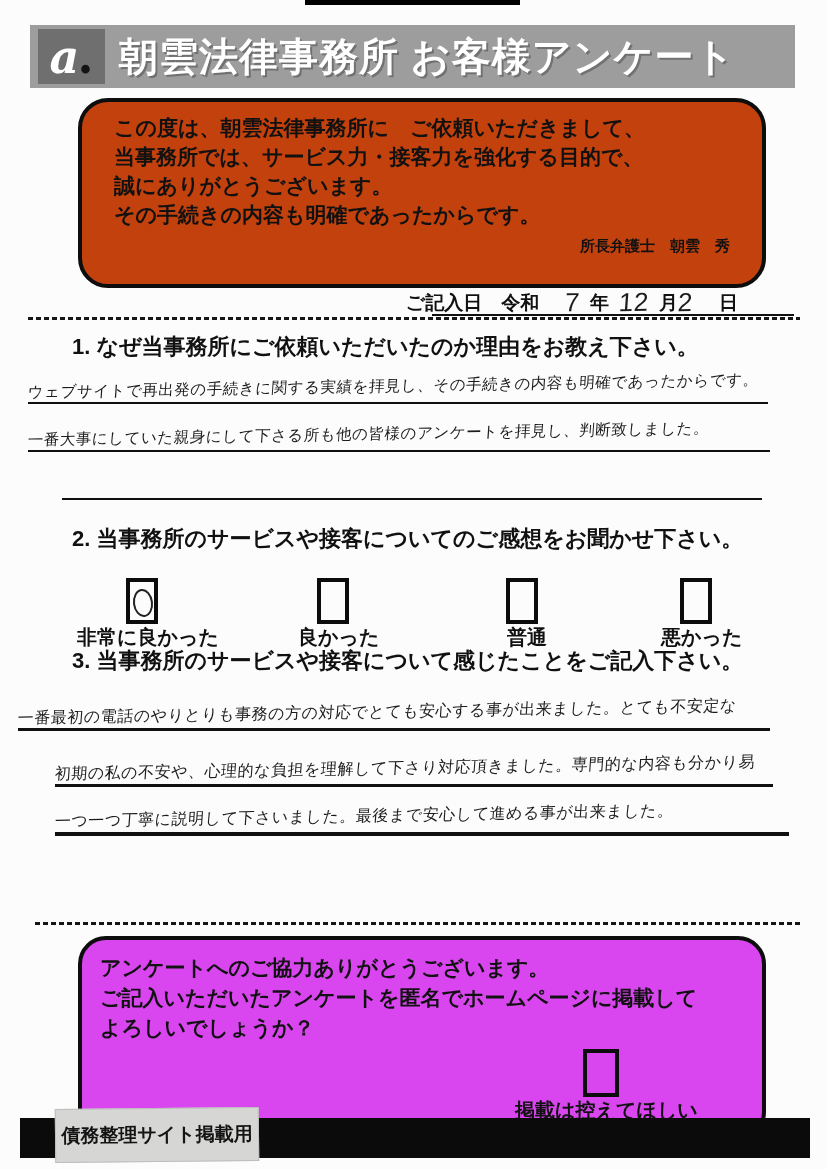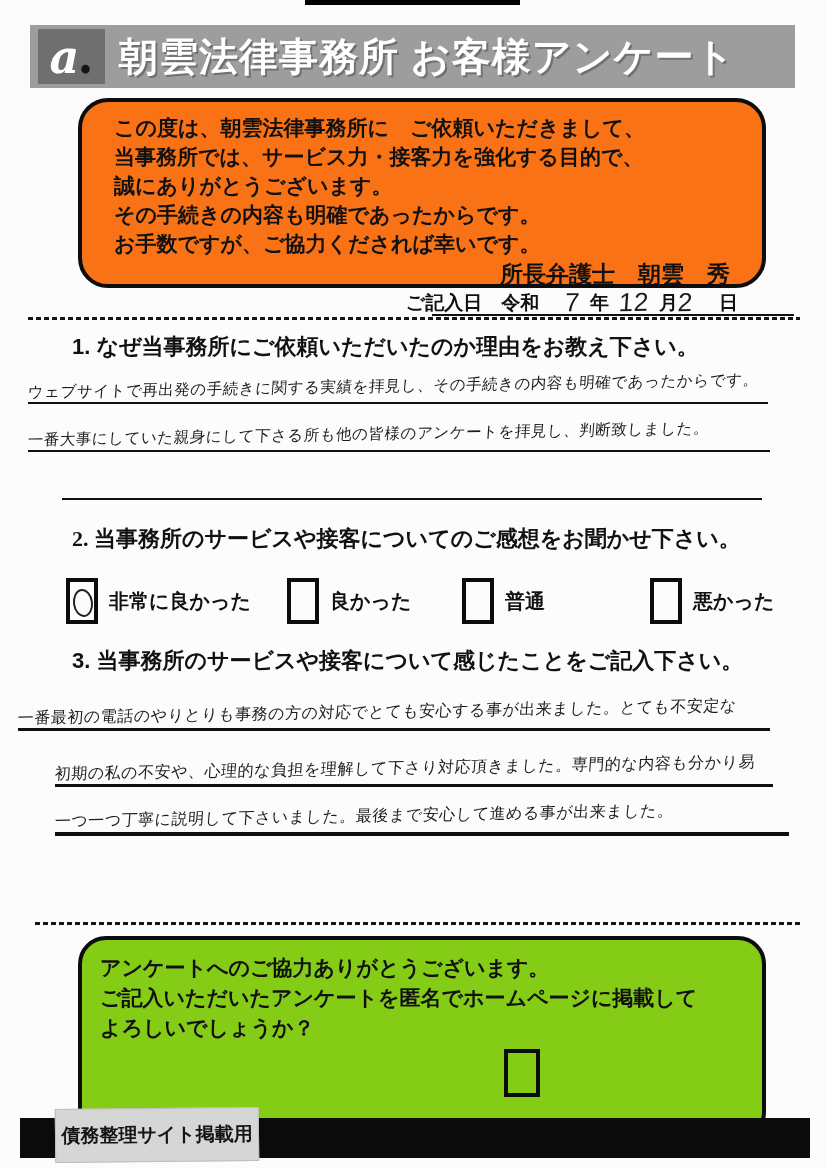--- a/index.html
+++ b/index.html
@@ -25,24 +25,24 @@
   .logo-square .dot { color:#141414; font-style:normal; margin-left:-2px; }
   .header-title {
     color:#fff; font-weight:bold; font-size:39px; margin-left:14px; letter-spacing:1px;
     white-space:nowrap; text-shadow:2px 2px 0 rgba(60,60,60,.45);
   }
 
   
   .greeting-box {
     position:absolute; top:98px; left:78px; width:688px; height:190px;
     border:4px solid #0d0d0d; border-radius:30px; box-sizing:border-box;
-    background:#f97316; padding:11px 20px 4px 32px;
+    background:#c2410c; padding:11px 20px 4px 32px;
   }
   .greeting-line { font-weight:bold; font-size:21px; line-height:29px; white-space:nowrap; }
-  .greeting-signature { font-weight:bold; font-size:23px; text-align:right; padding-right:12px; margin-top:1px; }
+  .greeting-signature { font-weight:bold; font-size:15px; text-align:right; padding-right:12px; margin-top:8px; }
 
   
   .date-row {
     position:absolute; top:289px; left:0; width:796px; text-align:right;
     font-weight:bold; font-size:19px; white-space:nowrap; padding-right:58px; box-sizing:border-box;
   }
   .date-row .gap-l { margin-left:26px; } .date-row .gap-s { margin-left:10px; }
   .hw { font-weight:400; color:#1c1c1c; letter-spacing:.5px; display:inline-block;
         transform:skewX(-5deg) rotate(-1deg); }
   .hw-num { font-size:26px; line-height:1; vertical-align:-2px; }
@@ -56,35 +56,35 @@
   .q-heading { position:absolute; left:72px; font-weight:bold; font-size:22px; white-space:nowrap;text-align:center; }
 
   
   .answer-line { position:absolute; border-bottom:3px solid #101010;
     display:flex; align-items:flex-end; }
   .answer-line .hw-text { font-size:15.5px; white-space:nowrap; padding-bottom:5px; }
   .q3 .hw-text { font-size:16px; }
 
   
   .opt-row { position:absolute; }
-  .opt { position:absolute; display:flex; align-items:center; }
+  .opt { position:absolute; display:flex; align-items:center;flex-direction:column; }
   .cb { position:relative; box-sizing:border-box; border:4px solid #0c0c0c; background:transparent;
         display:inline-block; }
   .cb .mark { visibility:hidden; position:absolute; left:1px; top:2px; }
   .cb.checked .mark { visibility:visible; }
   .opt-label { font-weight:bold; font-size:20px; margin-left:11px; white-space:nowrap; }
 
   .q2-row { top:578px; left:66px; width:714px; height:56px; }
   .q2-row .cb { width:32px; height:46px; }
 
   
   .closing-box {
     position:absolute; top:936px; left:78px; width:688px; height:204px;
     border:4px solid #0d0d0d; border-radius:28px; box-sizing:border-box;
-    background:#84cc16; padding:13px 18px 6px 18px;
+    background:#d946ef; padding:13px 18px 6px 18px;
   }
   .closing-line { font-weight:bold; font-size:21px; line-height:30px; white-space:nowrap; }
   .closing-opts { position:relative; height:56px; margin-top:6px; }
   .closing-opts .cb { width:36px; height:48px; }
 
   
   .footer-bar { position:absolute; top:1118px; left:20px; width:790px; height:40px; background:#0b0b0b; }
   .footer-tag {
     position:absolute; top:1108px; left:55px; width:204px; height:54px;
     background:#d6d6d4; border:1px solid #bdbdbb; box-sizing:border-box;
@@ -105,57 +105,56 @@
         <span class="dot">.</span>
       </div>
     <div class="header-title">朝雲法律事務所 お客様アンケート</div>
   </div>
 
   <div class="greeting-box">
     <div class="greeting-line">この度は、朝雲法律事務所に　ご依頼いただきまして、</div>
     <div class="greeting-line">当事務所では、サービス力・接客力を強化する目的で、</div>
     <div class="greeting-line">誠にありがとうございます。</div>
     <div class="greeting-line">その手続きの内容も明確であったからです。</div>
-    <div class="greeting-line">お手数ですが、ご協力くだされば幸いです。</div>
     <div class="greeting-signature">所長弁護士　朝雲　秀</div>
   </div>
 
   <div class="date-row">
     <span>ご記入日　令和</span><span class="hw hw-num gap-l">7</span><span class="gap-s">年</span><span class="hw hw-num gap-s">12</span><span class="gap-s">月</span><span class="hw hw-num">2</span><span class="gap-l">日</span>
   </div>
   <div class="date-underline"></div>
 
   <div class="rule-dashed rule-1"></div>
 
   <div class="q-heading" style="top:332px;">1. なぜ当事務所にご依頼いただいたのか理由をお教え下さい。</div>
   <div class="answer-line" style="top:368px; left:28px; width:740px; height:34px; border-bottom-width:2px;">
     <span class="hw hw-text">ウェブサイトで再出発の手続きに関する実績を拝見し、その手続きの内容も明確であったからです。</span>
   </div>
   <div class="answer-line" style="top:414px; left:28px; width:742px; height:36px; border-bottom-width:2px;">
     <span class="hw hw-text">一番大事にしていた親身にして下さる所も他の皆様のアンケートを拝見し、判断致しました。</span>
   </div>
   <div class="answer-line" style="top:462px; left:62px; width:700px; height:36px; border-bottom-width:2px;"></div>
 
-  <div class="q-heading" style="top:524px;font-family:Liberation Serif, serif;">2. 当事務所のサービスや接客についてのご感想をお聞かせ下さい。</div>
+  <div class="q-heading" style="top:524px;">2. 当事務所のサービスや接客についてのご感想をお聞かせ下さい。</div>
   <div class="opt-row q2-row">
     <div class="opt" style="left:0;">
       <span class="cb checked">
         <svg class="mark" width="26" height="38" viewBox="0 0 26 38">
             <ellipse cx="12" cy="19" rx="9" ry="13" fill="none" stroke="#222" stroke-width="2" transform="rotate(-7 12 19)"></ellipse>
           </svg>
       </span>
       <span class="opt-label">非常に良かった</span>
     </div>
     <div class="opt" style="left:221px;">
       <span class="cb">
         
       </span>
       <span class="opt-label">良かった</span>
     </div>
-    <div class="opt" style="left:396px;">
+    <div class="opt" style="left:430px;">
       <span class="cb">
         
       </span>
       <span class="opt-label">普通</span>
     </div>
     <div class="opt" style="left:584px;">
       <span class="cb">
         
       </span>
       <span class="opt-label">悪かった</span>
@@ -177,20 +176,21 @@
 
   <div class="closing-box">
     <div class="closing-line">アンケートへのご協力ありがとうございます。</div>
     <div class="closing-line">ご記入いただいたアンケートを匿名でホームページに掲載して</div>
     <div class="closing-line">よろしいでしょうか？</div>
     <div class="closing-opts">
       <div class="opt" style="left:404px; top:0;">
         <span class="cb">
           
         </span>
+        <span class="opt-label">掲載は控えてほしい</span>
       </div>
     </div>
   </div>
 
   <div class="footer-bar"></div>
   <div class="footer-tag">債務整理サイト掲載用</div>
 
 </div>
 
 </body></html>

